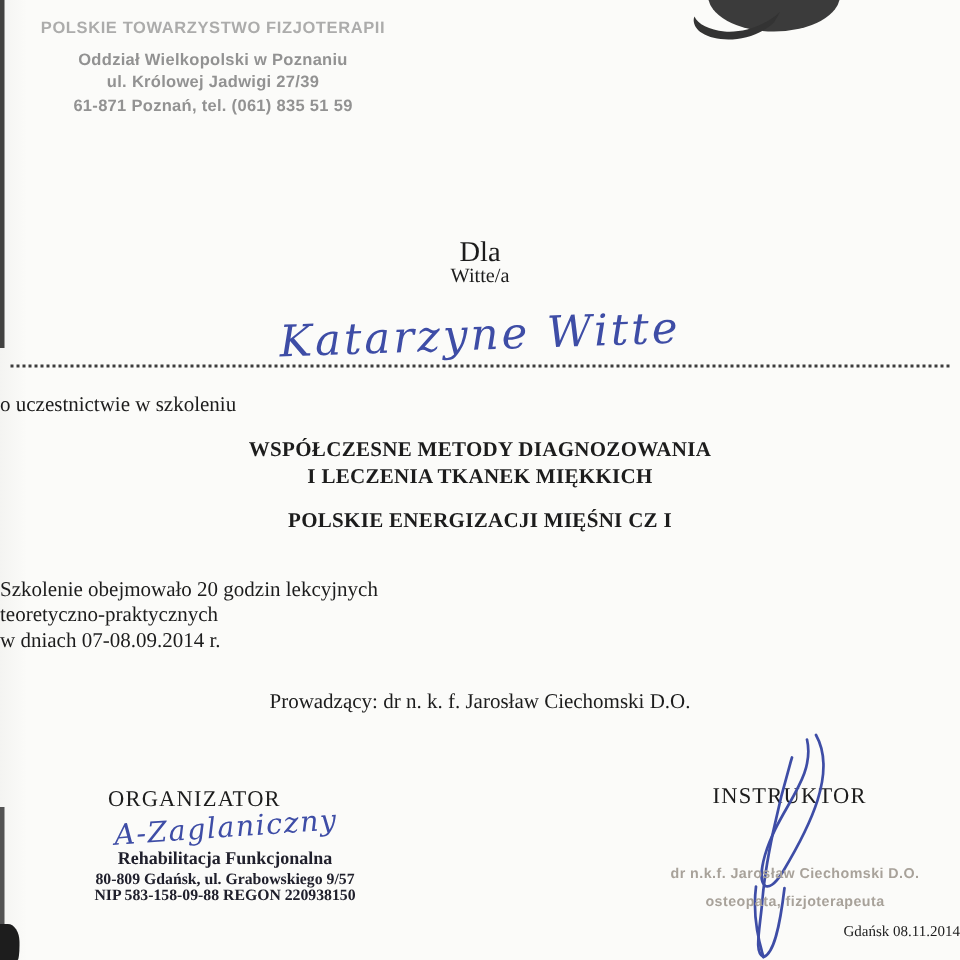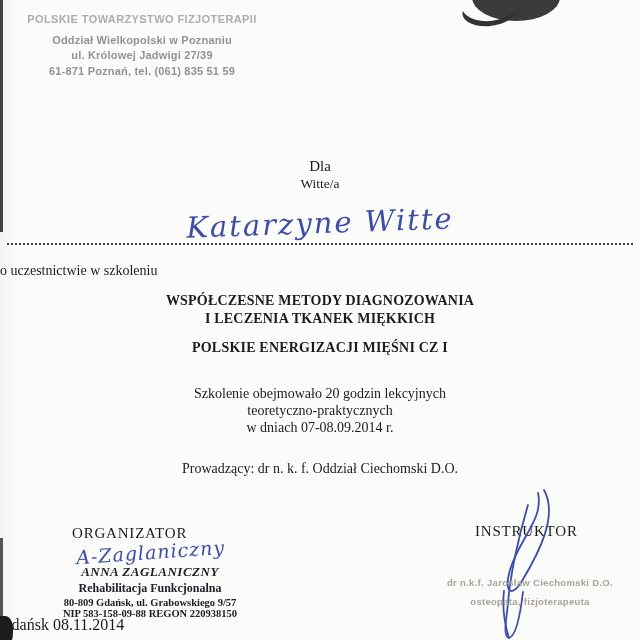--- a/index.html
+++ b/index.html
@@ -30,21 +30,21 @@
   .issuer-stamp .l1{opacity:.75;letter-spacing:.4px;margin-bottom:5px;}
 
   
   .logo{position:absolute;left:452px;top:0;width:118px;height:34px;}
 
   .title{
     position:absolute;left:0;top:101px;width:100%;
     text-align:center;font-weight:bold;font-size:25px;letter-spacing:1px;
   }
 
-  .for-label{position:absolute;left:0;top:158px;width:100%;text-align:center;font-size:15px;}
+  .for-label{position:absolute;left:0;top:158px;width:100%;text-align:center;font-size:19px;}
   .salutation{position:absolute;left:0;top:176px;width:100%;text-align:center;font-size:13.5px;}
 
   .handwritten-name{
     position:absolute;left:150px;top:206px;width:340px;
     text-align:center;
     font-family:"DejaVu Serif", serif;
     font-style:italic;
     font-size:29px;
     color:var(--signature-blue,#3e4da6);
     transform:rotate(-2deg);
@@ -52,21 +52,21 @@
     white-space:nowrap;
   }
   .dotted-line{
     position:absolute;left:7px;right:7px;top:243px;height:0;
     border-bottom:2px dotted #3c3c3c;
   }
 
   .participation{position:absolute;left:0;top:263px;width:100%;text-align:left;font-size:14px;}
   .course-title{position:absolute;left:0;top:292px;width:100%;text-align:center;font-weight:bold;font-size:14px;line-height:17.5px;letter-spacing:.2px;}
   .course-subtitle{position:absolute;left:0;top:340px;width:100%;text-align:center;font-weight:bold;font-size:14px;letter-spacing:.2px;}
-  .duration{position:absolute;left:0;top:385px;width:100%;text-align:center;font-size:14px;line-height:17px;}
+  .duration{position:absolute;left:0;top:385px;width:100%;text-align:left;font-size:14px;line-height:17px;}
   .lecturer{position:absolute;left:0;top:461px;width:100%;text-align:center;font-size:14px;}
 
   .organizer-heading{position:absolute;left:72px;top:525px;font-size:15px;letter-spacing:.8px;}
   .organizer-signature{
     position:absolute;left:76px;top:541px;width:150px;
     font-family:"DejaVu Serif", serif;font-style:italic;
     font-size:19px;color:var(--signature-blue,#3e4da6);
     transform:rotate(-4deg);letter-spacing:1px;white-space:nowrap;
   }
   .organizer-stamp{
@@ -81,21 +81,21 @@
   .instructor-heading{position:absolute;left:475px;top:523px;font-size:15px;letter-spacing:.8px;}
   .instructor-signature{position:absolute;left:482px;top:487px;width:90px;height:153px;}
   .instructor-stamp{
     position:absolute;left:430px;top:573px;width:200px;text-align:center;
     font-family:"Liberation Sans", sans-serif;font-weight:bold;
     font-size:9.5px;line-height:19px;
     color:var(--instructor-stamp-gray,#a8a29a);
     letter-spacing:.3px;
   }
 
-  .place-date{position:absolute;left:0;top:616px;width:100%;text-align:left;font-size:16px;}
+  .place-date{position:absolute;left:0;top:616px;width:100%;text-align:right;font-size:10px;}
 </style>
 </head>
 <body>
 
 <div class="page">
 
   <div class="paper-tint"></div>
   <div class="scan-edge-top"></div>
   <div class="scan-edge-bottom"></div>
   <div class="scan-blob"></div>
@@ -127,26 +127,25 @@
   </div>
 
   <div class="course-subtitle">POLSKIE ENERGIZACJI MIĘŚNI CZ I</div>
 
   <div class="duration">
     <div>Szkolenie obejmowało 20 godzin lekcyjnych</div>
     <div>teoretyczno-praktycznych</div>
     <div>w dniach 07-08.09.2014 r.</div>
   </div>
 
-  <div class="lecturer">Prowadzący: dr n. k. f. Oddział Ciechomski D.O.</div>
+  <div class="lecturer">Prowadzący: dr n. k. f. Jarosław Ciechomski D.O.</div>
 
   <div class="organizer-heading">ORGANIZATOR</div>
   <div class="organizer-signature">A-Zaglaniczny</div>
   <div class="organizer-stamp">
-    <div class="name">ANNA ZAGLANICZNY</div>
     <div class="firm">Rehabilitacja Funkcjonalna</div>
     <div class="addr">80-809 Gdańsk, ul. Grabowskiego 9/57</div>
     <div class="nip">NIP 583-158-09-88  REGON 220938150</div>
   </div>
 
   <div class="instructor-heading">INSTRUKTOR</div>
 
   <svg class="instructor-signature" viewBox="0 0 90 153">
     <g fill="none" stroke="#3e4da6" stroke-width="1.8" stroke-linecap="round">
       <path d="M62 3 C76 28 58 64 40 94 C29 112 22 104 28 83 C37 52 62 32 56 6"></path>

